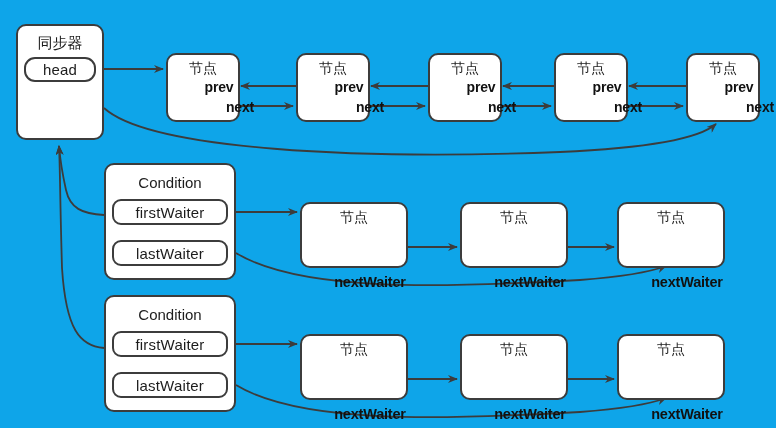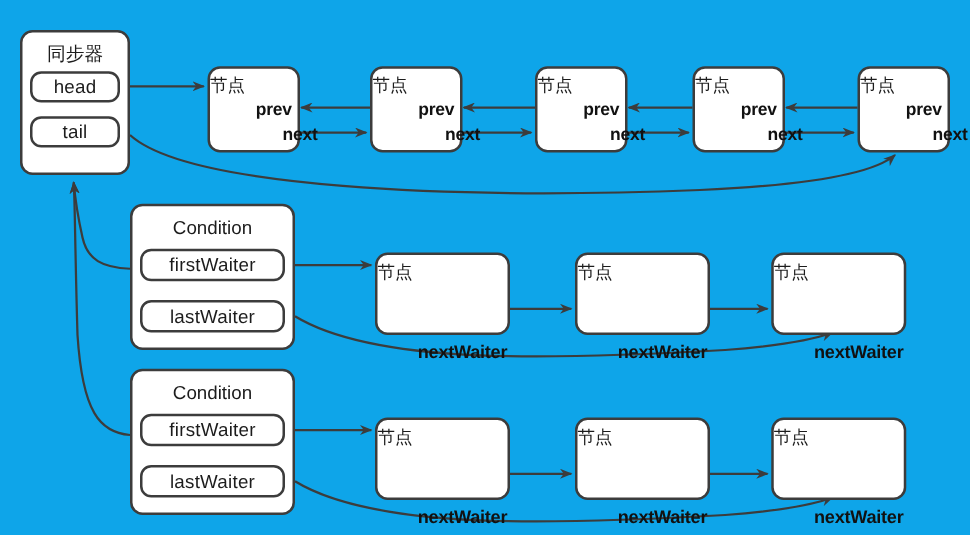--- a/index.html
+++ b/index.html
@@ -51,20 +51,21 @@
     color: #1c1c1c;
     text-align: center;
     width: 100%;
     left: 0;
   }
   .node-title {
     position: absolute;
     top: 5px;
     left: 0;
     width: 100%;
+    text-align: center;
     font-size: 14px;
     color: #1c1c1c;
   }
   .node-field {
     position: absolute;
     left: 0;
     width: 100%;
     text-align: center;
     font-weight: bold;
     font-size: 14px;
@@ -119,22 +120,21 @@
       <path d="M236,385 C300,424 440,420 580,412 C620,409 650,404 666,398"></path>
 
       <path d="M104,215 C82,214 70,208 66,190 C62,172 60,158 59,146"></path>
       <path d="M104,348 C80,346 66,330 62,268 C60,200 60,162 59,146"></path>
     </g>
   </svg>
 
   <div class="box" style="left:16px; top:24px; width:88px; height:116px;">
     <div class="grp-title cjk" style="top:8px;">同步器</div>
   </div>
-  <div class="slot" style="left:24px; top:57px; width:72px; height:25px;">head</div>
-  <div class="slot" style="left:24px; top:93px; width:72px; height:25px;">tail</div>
+  <div class="slot" style="left:24px; top:57px; width:72px; height:25px;border-radius:11px;">head</div>
 
   <div class="box" style="left:166px; top:53px; width:74px; height:69px;">
     <div class="node-title cjk">节点</div>
     <div class="node-field prev">prev</div>
     <div class="node-field next">next</div>
   </div>
 
   <div class="box" style="left:296px; top:53px; width:74px; height:69px;">
     <div class="node-title cjk">节点</div>
     <div class="node-field prev">prev</div>

